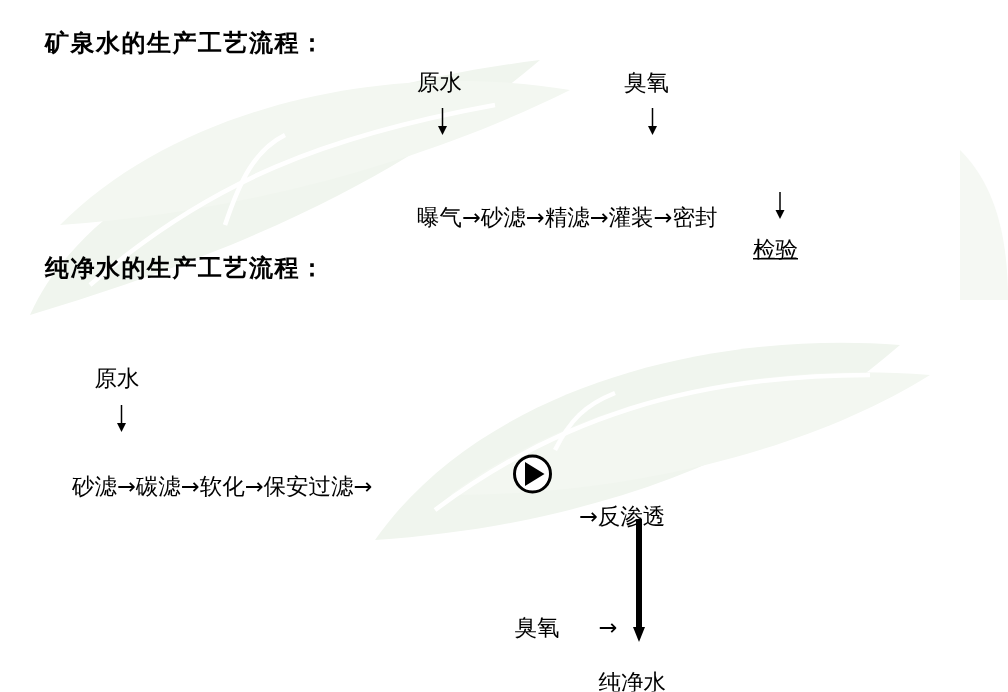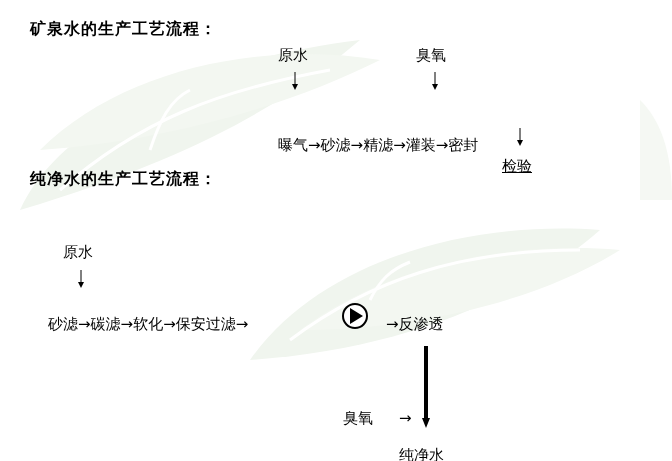--- a/index.html
+++ b/index.html
@@ -64,21 +64,21 @@
   <path d="M2,12 L5,18 L8,12 Z" fill="#000"></path>
 </svg>
 
 <div class="t" style="left:48px;top:316px;">砂滤→碳滤→软化→保安过滤→</div>
 
 <svg class="pump" style="left:340px;top:301px;" width="30" height="30">
   <circle cx="15" cy="15" r="12" fill="#fff" stroke="#000" stroke-width="2"></circle>
   <path d="M10,7 L23,15 L10,23 Z" fill="#000"></path>
 </svg>
 
-<div class="t" style="left:386px;top:316px;">→反渗透</div>
+<div class="t" style="left:386px;top:336px;">→反渗透</div>
 
 <svg class="arr" style="left:420px;top:346px;" width="12" height="84">
   <line x1="6" y1="0" x2="6" y2="76" stroke="#000" stroke-width="4"></line>
   <path d="M2,72 L6,82 L10,72 Z" fill="#000"></path>
 </svg>
 
 <div class="t" style="left:343px;top:410px;">臭氧</div>
 <div class="t" style="left:399px;top:410px;">→</div>
 
 <div class="t" style="left:399px;top:447px;">纯净水</div>

